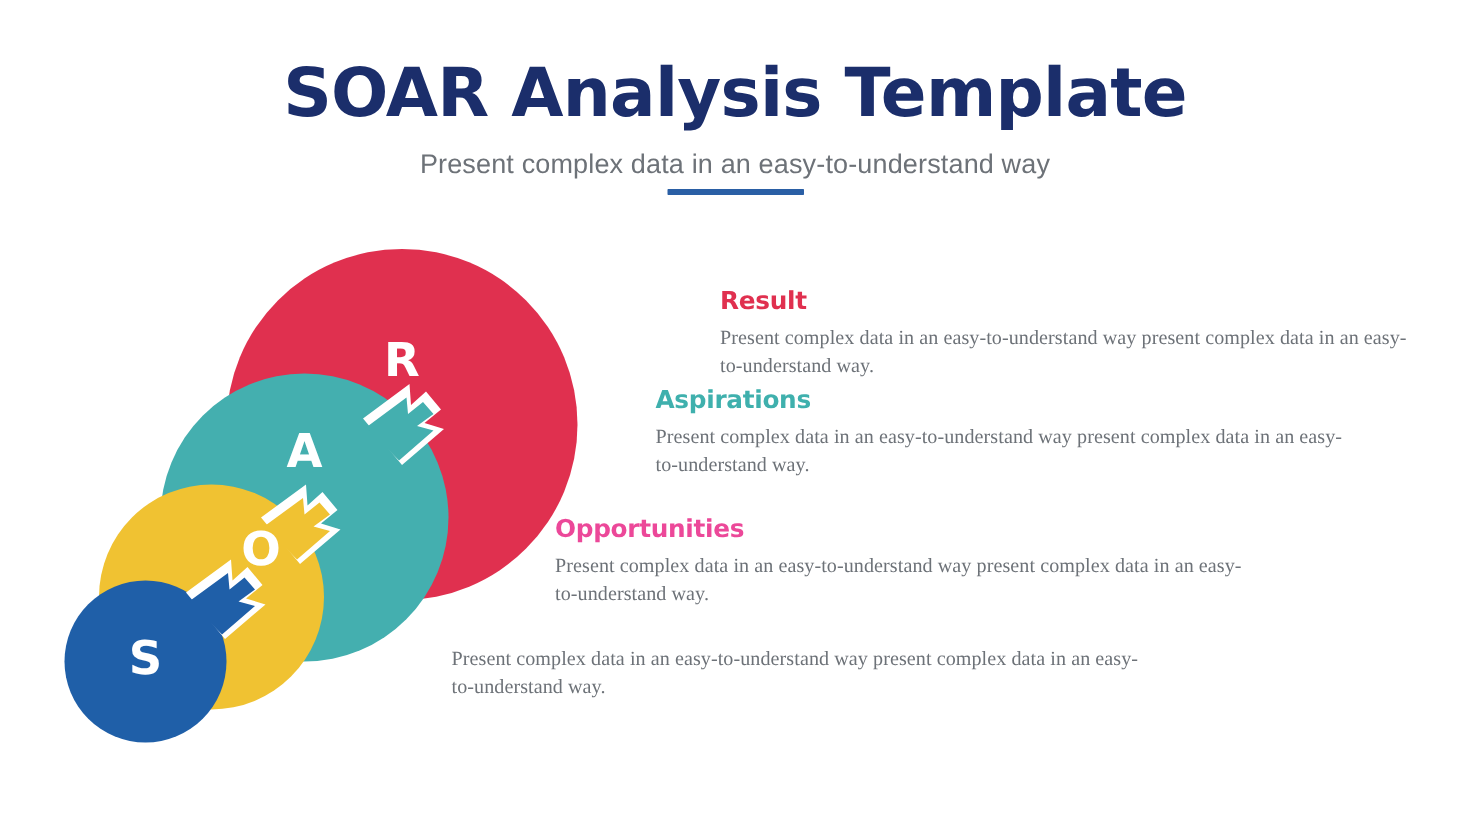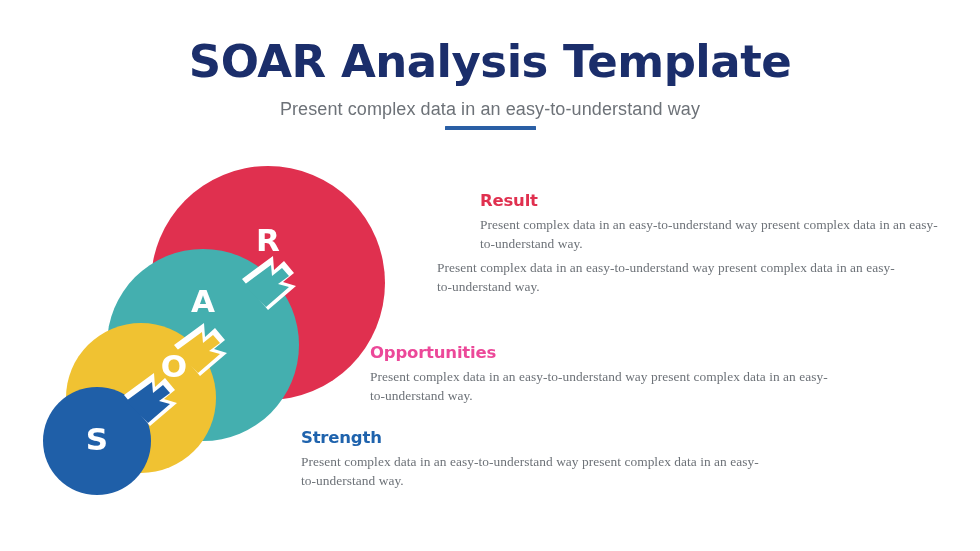--- a/index.html
+++ b/index.html
@@ -160,26 +160,26 @@
 
     </svg>
   </div>
 
   <div class="info-block" id="block-result">
     <h2 class="info-heading" style="color:#e0304f;">Result</h2>
     <p class="info-body">Present complex data in an easy-to-understand way present complex data in an easy-to-understand way.</p>
   </div>
 
   <div class="info-block" id="block-aspirations">
+    <h2 class="info-heading" style="color:#3fb0ad;">Aspirations</h2>
     <p class="info-body">Present complex data in an easy-to-understand way present complex data in an easy-to-understand way.</p>
   </div>
 
   <div class="info-block" id="block-opportunities">
     <h2 class="info-heading" style="color:#ec4899;">Opportunities</h2>
     <p class="info-body">Present complex data in an easy-to-understand way present complex data in an easy-to-understand way.</p>
   </div>
 
   <div class="info-block" id="block-strength">
-    <h2 class="info-heading" style="color:#1f63ad;">Strength</h2>
     <p class="info-body">Present complex data in an easy-to-understand way present complex data in an easy-to-understand way.</p>
   </div>
 
 </div>
 
 </body></html>

